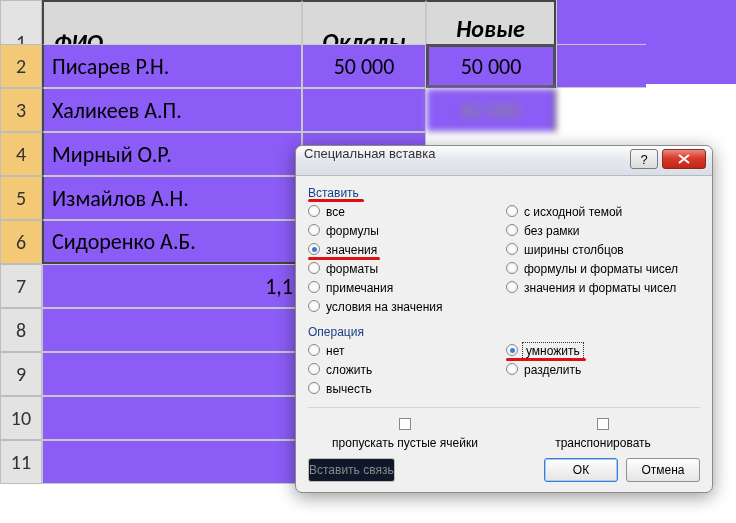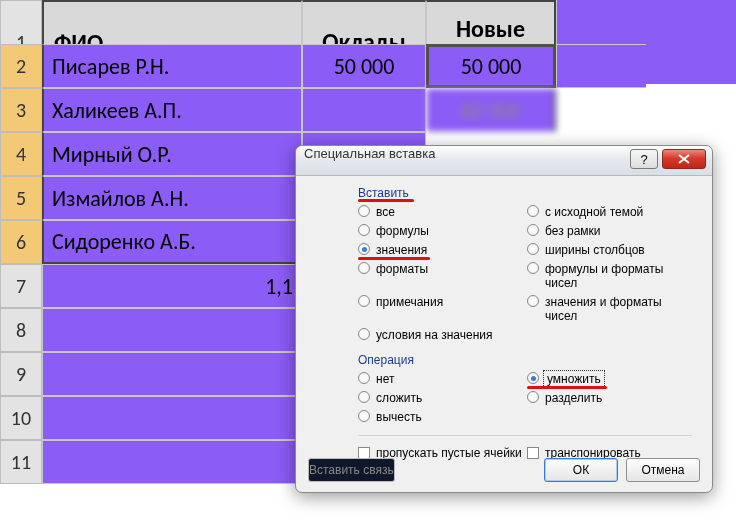--- a/index.html
+++ b/index.html
@@ -40,21 +40,21 @@
     background: #d9d9d9;
     font-weight: bold;
     font-size: 24px;
     justify-content: flex-start;
     padding: 0 10px;
   }
   .colhdr.center { justify-content: center; text-align: center; line-height: 1.1; }
   .num { justify-content: center; }
   .thick-l { border-left: 2px solid #444; }
   .thick-r { border-right: 2px solid #444; }
-  .thick-t { border-top: 2px solid #444; }
+  .thick-t { border-top: 2px solid #444; font-style: italic; }
   .thick-b { border-bottom: 2px solid #444; }
   .novbox { border: 3px solid #505050; }
   .blur { filter: blur(3px); color:#888; }
   .rjust { justify-content: flex-end; }
 
   
   .dialog {
     position: absolute;
     left: 295px; top: 145px;
     width: 418px; height: 348px;
@@ -84,21 +84,21 @@
     display:flex; align-items:center; justify-content:center;
     font-size:13px;
     background: linear-gradient(#f7f7f7,#dcdcdc);
   }
   .winbtn.close {
     width: 44px;
     background: linear-gradient(#e98a7f,#d9392a 45%,#c02616);
     color:#fff; font-weight:bold;
     border-color:#8a2a1e;
   }
-  .dbody { padding: 6px 20px 10px; margin-left: 42px; }
+  .dbody { padding: 6px 12px 10px; }
   .grp-label { color:#1a3f8a; margin: 4px 0 2px; position:relative; }
   .redline { position:absolute; height:3.5px; background:#d11; border-radius:2px; }
   .grp {
     display: grid;
     grid-template-columns: 1fr 1fr;
     column-gap: 4px;
     row-gap: 3px;
     padding: 2px 0 6px;
   }
   .radio {
@@ -108,21 +108,21 @@
     position: relative;
   }
   .rdot {
     width:12px; height:12px; border:1px solid #888; border-radius:50%;
     background: radial-gradient(#fff,#eee);
     display:flex; align-items:center; justify-content:center;
     flex-shrink:0;
   }
   .rdot.on::after { content:""; width:5px;height:5px;background:#3b7bd6;border-radius:50%; }
   .check {
-    display:flex; align-items:center; gap:6px; cursor:pointer;
+    display:flex; align-items:center; gap:6px; cursor:pointer;flex-direction:column;
   }
   .cbox { width:12px;height:12px;border:1px solid #888;background:#fff; flex-shrink:0;}
   .dbuttons {
     position:absolute; bottom:10px; right:12px; display:flex; gap:8px; align-items:flex-start;
   }
   .btn {
     min-width: 74px; height:24px;
     border:1px solid #8f8f8f; border-radius:3px;
     background: linear-gradient(#fefefe,#e5e5e5);
     font-size:12px;

